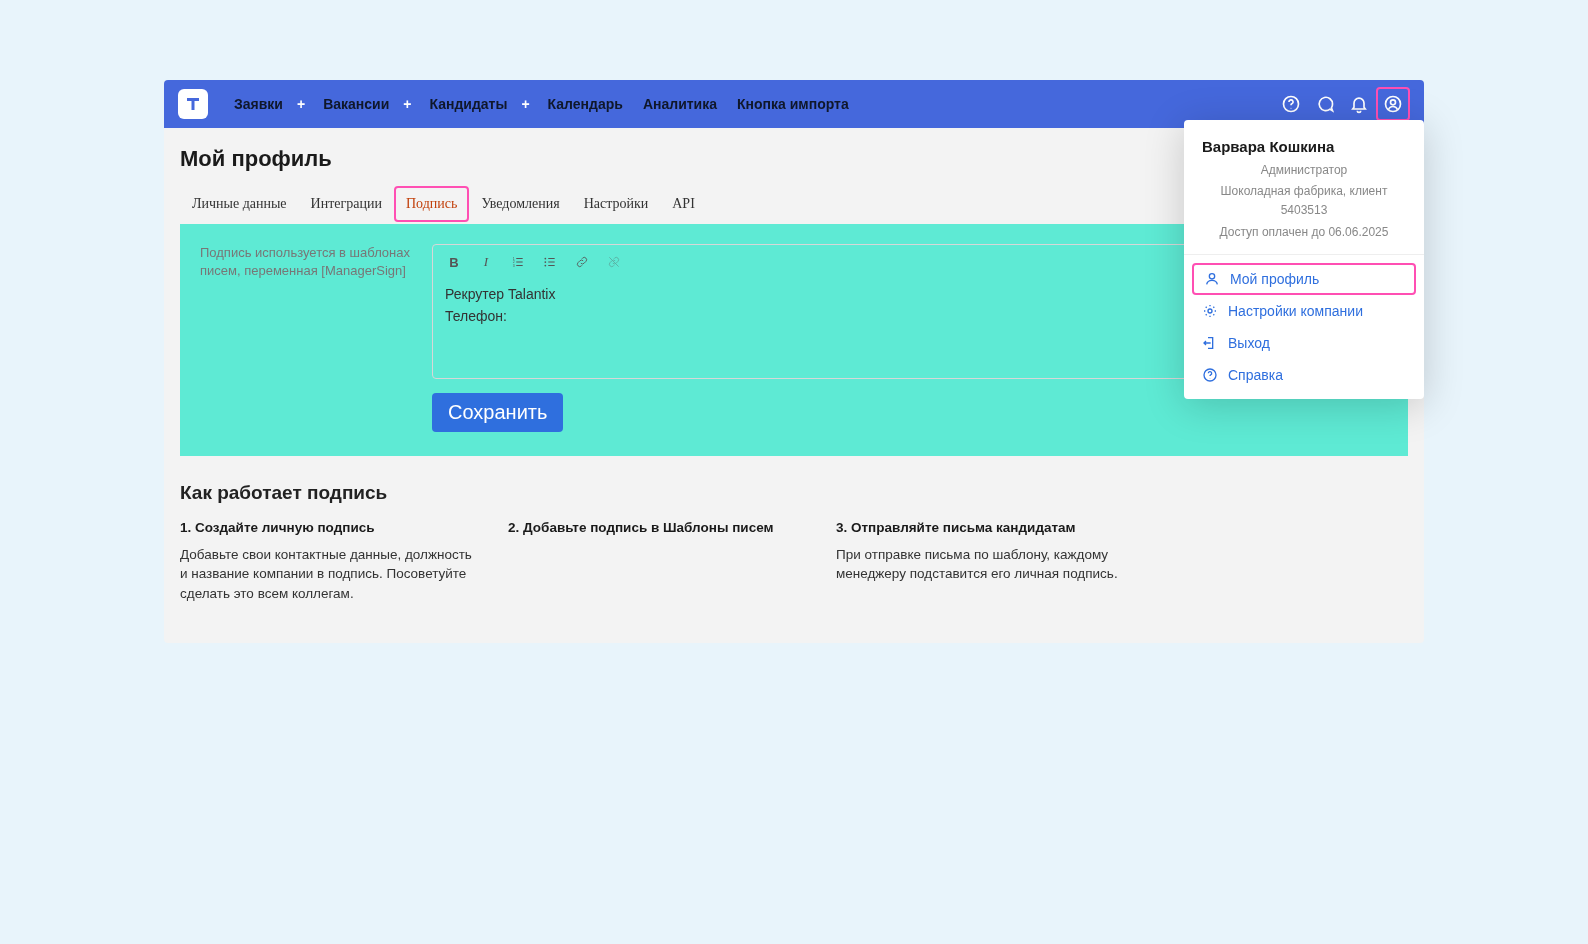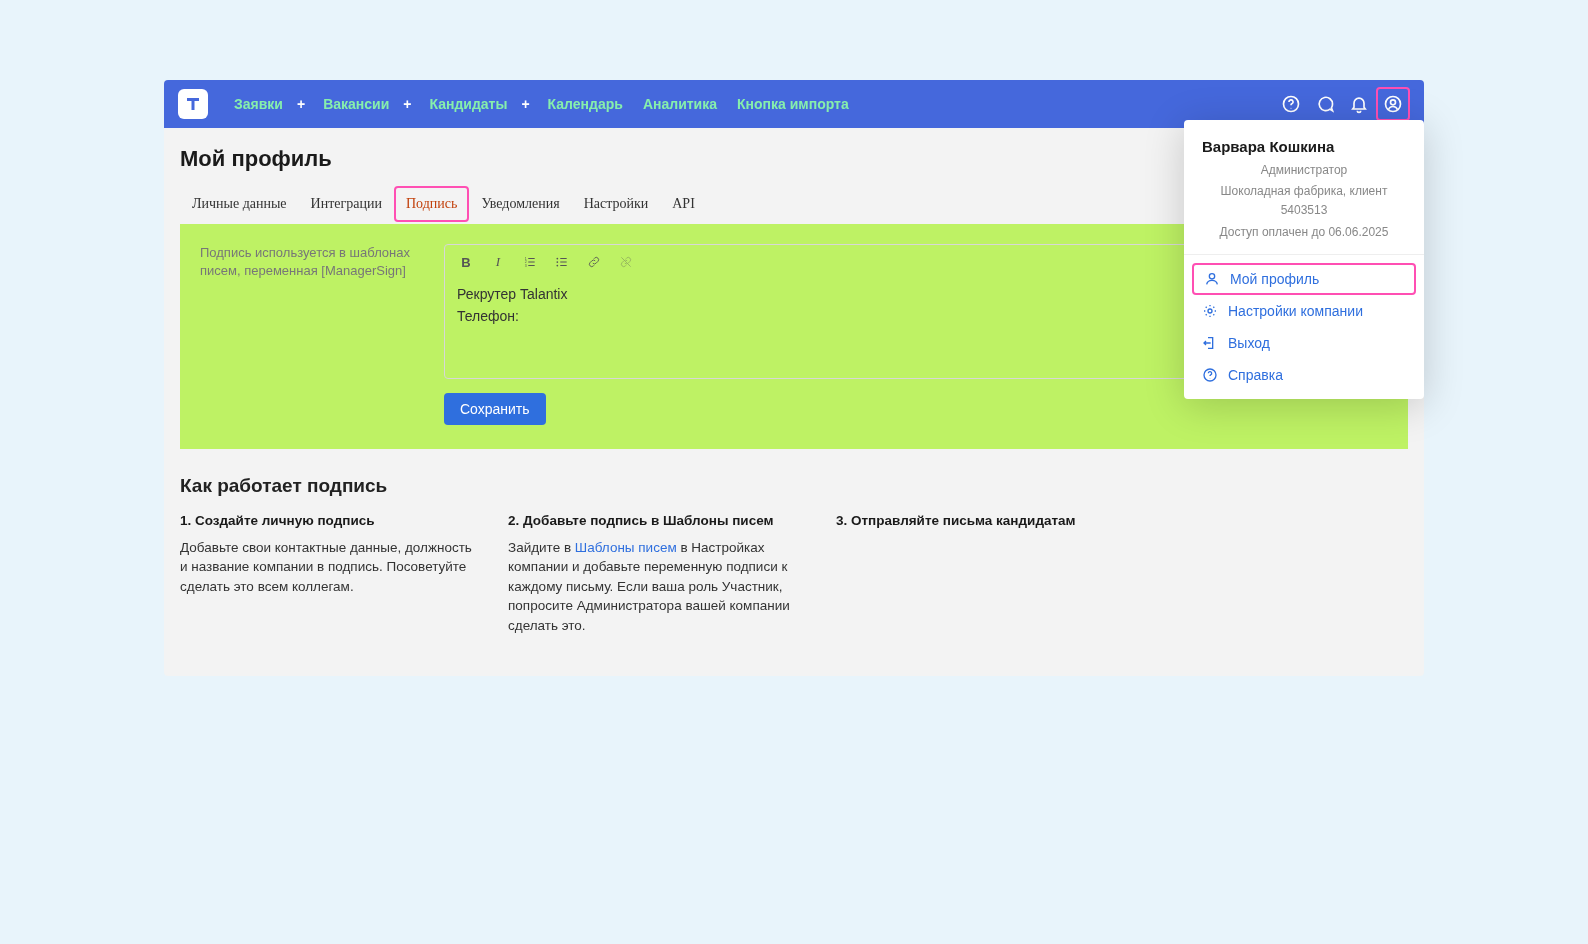--- a/index.html
+++ b/index.html
@@ -34,21 +34,21 @@
       border-radius: 6px;
       display: flex;
       align-items: center;
       justify-content: center;
       font-weight: 700;
       margin-right: 18px;
       position: relative;
     }
     .nav-items { display: flex; align-items: center; gap: 4px; }
     .nav-item {
-      color: #86efac;
+      color: #0f172a;
       font-weight: 600;
       font-size: 14px;
       padding: 6px 8px;
       cursor: pointer;
       display: inline-flex;
       align-items: center;
     }
     .nav-plus {
       color: #fff;
       margin-left: 2px;
@@ -93,24 +93,24 @@
       color: #333;
       cursor: pointer;
     }
     .tab.active {
       color: #c2410c;
       border: 2px solid #ff4fb3;
       border-radius: 4px;
       padding: 8px 10px;
     }
     .panel {
-      background: #bef264;
+      background: #5eead4;
       padding: 20px 20px 24px;
       display: flex;
-      gap: 24px;
+      gap: 12px;
       margin-top: 2px;
     }
     .hint {
       width: 220px;
       color: #777;
       font-size: 13px;
       line-height: 1.4;
     }
     .editor-wrap { flex: 1; }
     .editor {
@@ -143,21 +143,21 @@
       font-size: 14px;
       line-height: 1.6;
       color: #333;
     }
     .save-btn {
       background: #2f6fde;
       color: #fff;
       border: none;
       padding: 8px 16px;
       border-radius: 4px;
-      font-size: 14px;
+      font-size: 20px;
       margin-top: 14px;
       cursor: pointer;
     }
     
     .how-section { margin-top: 26px; }
     .how-title {
       font-size: 19px;
       font-weight: 700;
       margin-bottom: 16px;
       color: #222;
@@ -368,24 +368,22 @@
 
     <div class="how-section">
       <div class="how-title">Как работает подпись</div>
       <div class="how-cols">
         <div class="how-col">
           <div class="how-step-title">1. Создайте личную подпись</div>
           <div class="how-step-text">Добавьте свои контактные данные, должность и название компании в подпись. Посоветуйте сделать это всем коллегам.</div>
         </div>
         <div class="how-col">
           <div class="how-step-title">2. Добавьте подпись в Шаблоны писем</div>
-          <div class="how-step-text">
-            <span>Зайдите в </span><a href="#">Шаблоны писем</a><span> в Настройках компании и добавьте переменную подписи к каждому письму. Если ваша роль Участник, попросите Администратора вашей компании сделать это.</span>
-          </div>
         </div>
         <div class="how-col">
           <div class="how-step-title">3. Отправляйте письма кандидатам</div>
+          <div class="how-step-text">При отправке письма по шаблону, каждому менеджеру подставится его личная подпись.</div>
         </div>
       </div>
     </div>
   </div>
 
 </div>
 
 </body></html>

